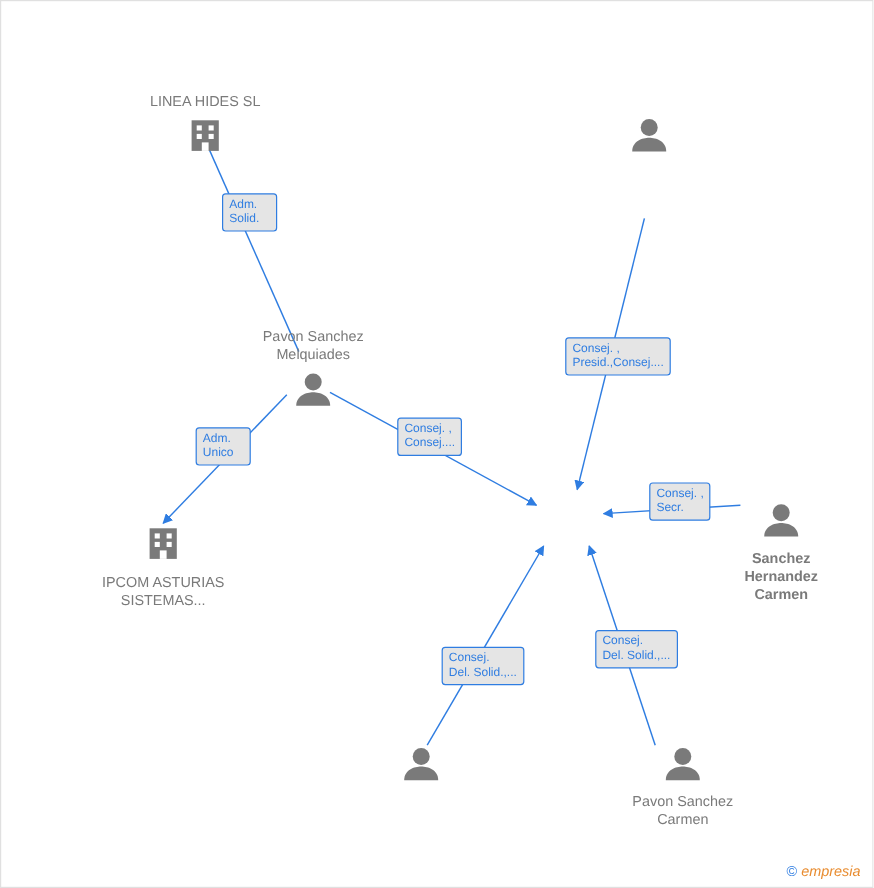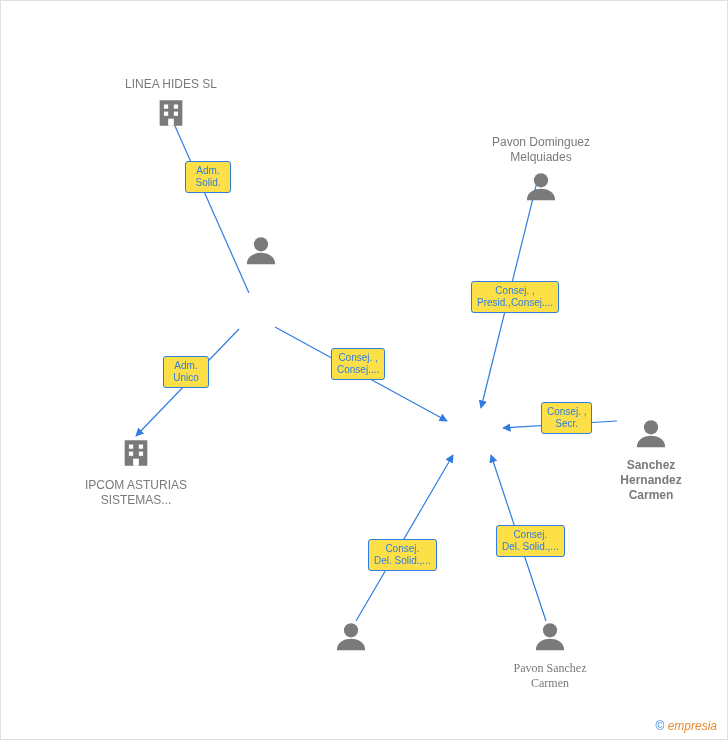--- a/index.html
+++ b/index.html
@@ -42,26 +42,26 @@
   .node .label-above {
     margin-bottom: 4px;
   }
   .icon {
     display: inline-block;
   }
   .edge-label {
     position: absolute;
     border: 1px solid #2f7de1;
     border-radius: 3px;
-    background: #fde047;
+    background: #e5e5e5;
     color: #2f7de1;
     font-size: 10px;
     padding: 3px 5px;
     line-height: 1.2;
-    text-align: center;
+    text-align: left;
     white-space: pre-line;
     min-width: 34px;
   }
   .copyright {
     position: absolute;
     right: 10px;
     bottom: 6px;
     font-size: 12px;
     color: #2f7de1;
   }
@@ -131,32 +131,32 @@
         <rect x="7" y="6" width="3" height="3" fill="#fff"></rect>
         <rect x="14" y="6" width="3" height="3" fill="#fff"></rect>
         <rect x="7" y="11" width="3" height="3" fill="#fff"></rect>
         <rect x="14" y="11" width="3" height="3" fill="#fff"></rect>
         <rect x="10" y="16" width="4" height="5" fill="#fff"></rect>
       </svg>
     </span>
   </div>
 
   <div class="node" style="left:210px; top:232px; width:100px;">
+    <span class="label label-above">Pavon
+Sanchez
+Melquiades</span>
     <span class="icon">
       <svg width="34" height="34" viewBox="0 0 24 24" fill="#7a7a7a">
         <circle cx="12" cy="8" r="5"></circle>
         <path d="M2 22 C2 16 8 14 12 14 C16 14 22 16 22 22 Z"></path>
       </svg>
     </span>
   </div>
 
   <div class="node" style="left:490px; top:94px; width:100px;">
-    <span class="label label-above">Pavon
-Dominguez
-Melquiades</span>
     <span class="icon">
       <svg width="34" height="34" viewBox="0 0 24 24" fill="#7a7a7a">
         <circle cx="12" cy="8" r="5"></circle>
         <path d="M2 22 C2 16 8 14 12 14 C16 14 22 16 22 22 Z"></path>
       </svg>
     </span>
   </div>
 
   <div class="node" style="left:80px; top:435px; width:110px;text-align:center;">
     <span class="icon">
@@ -189,21 +189,21 @@
 
   <div class="node" style="left:300px; top:618px; width:100px;">
     <span class="icon">
       <svg width="34" height="34" viewBox="0 0 24 24" fill="#7a7a7a">
         <circle cx="12" cy="8" r="5"></circle>
         <path d="M2 22 C2 16 8 14 12 14 C16 14 22 16 22 22 Z"></path>
       </svg>
     </span>
   </div>
 
-  <div class="node" style="left:499px; top:618px; width:100px;font-family:Liberation Serif, serif;">
+  <div class="node" style="left:518px; top:618px; width:100px;">
     <span class="icon">
       <svg width="34" height="34" viewBox="0 0 24 24" fill="#7a7a7a">
         <circle cx="12" cy="8" r="5"></circle>
         <path d="M2 22 C2 16 8 14 12 14 C16 14 22 16 22 22 Z"></path>
       </svg>
     </span>
     <span class="label label-below">Pavon
 Sanchez
 Carmen</span>
   </div>

